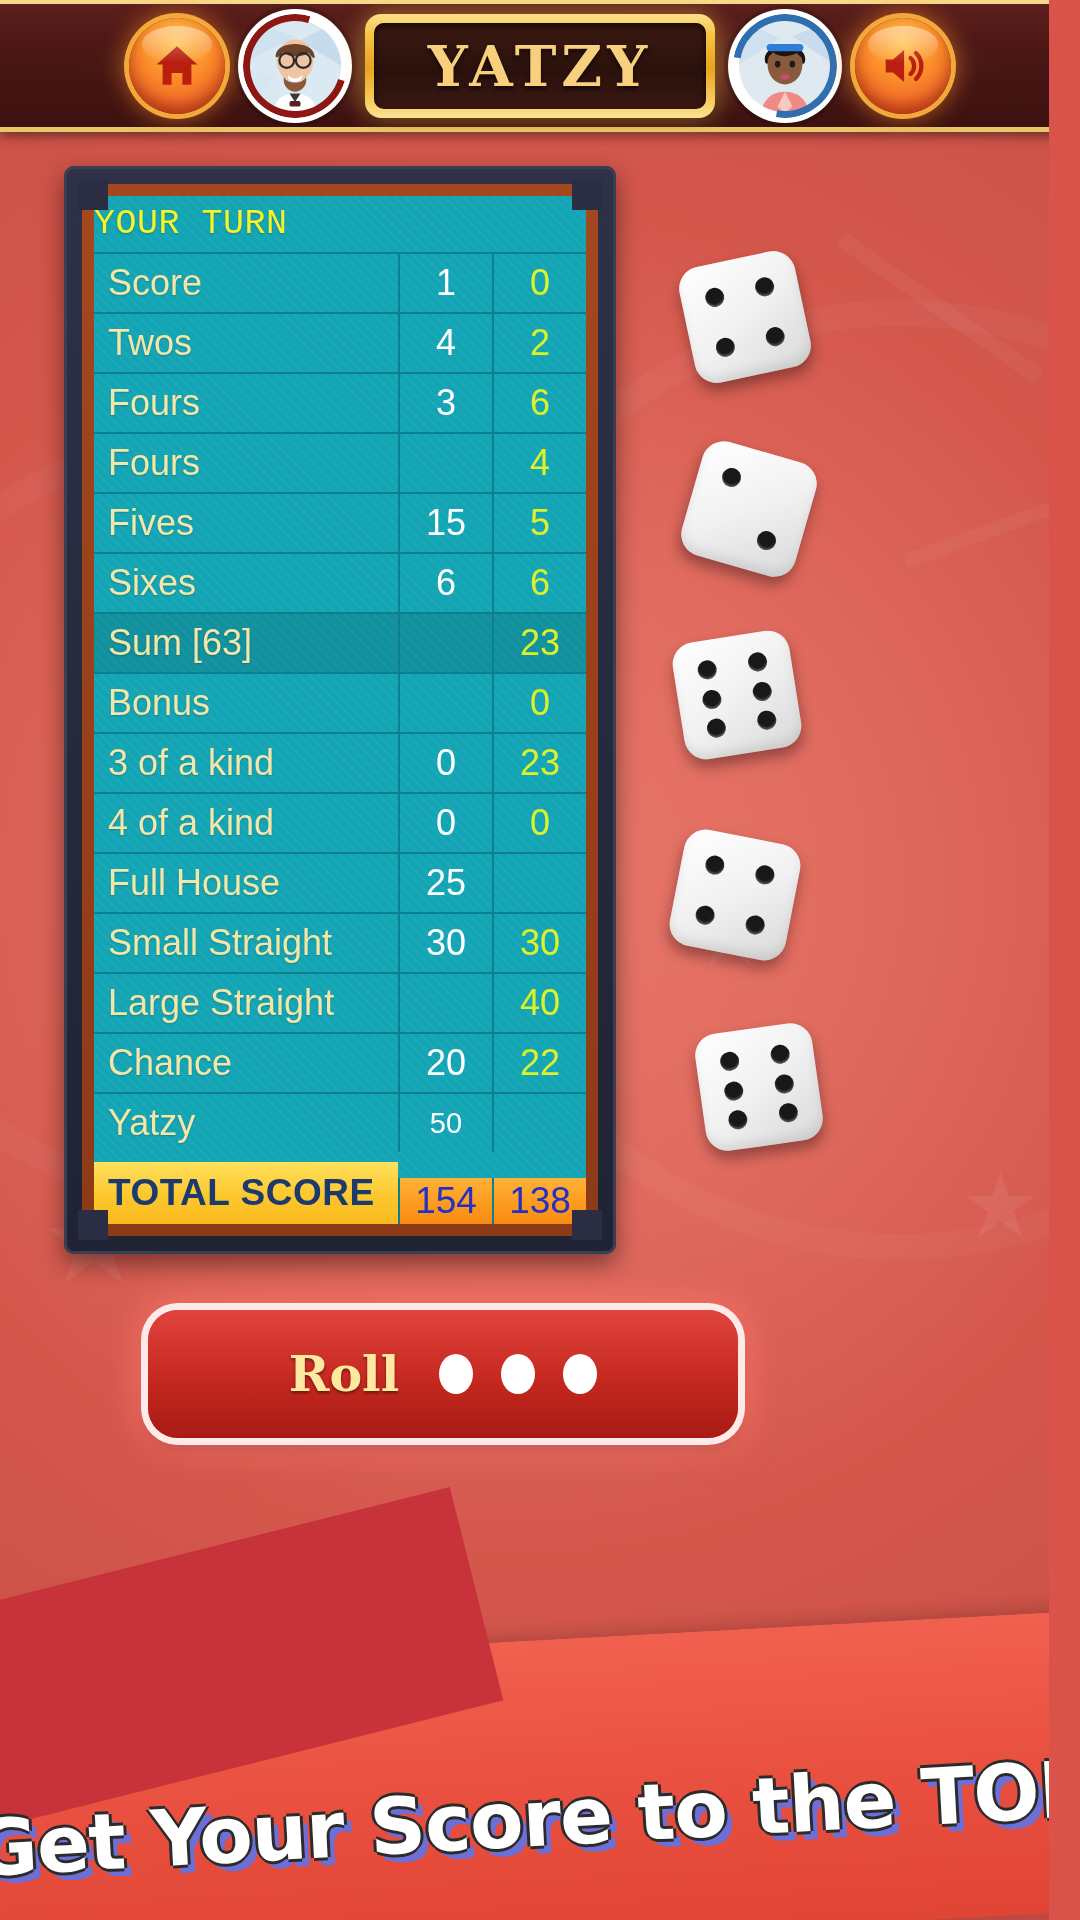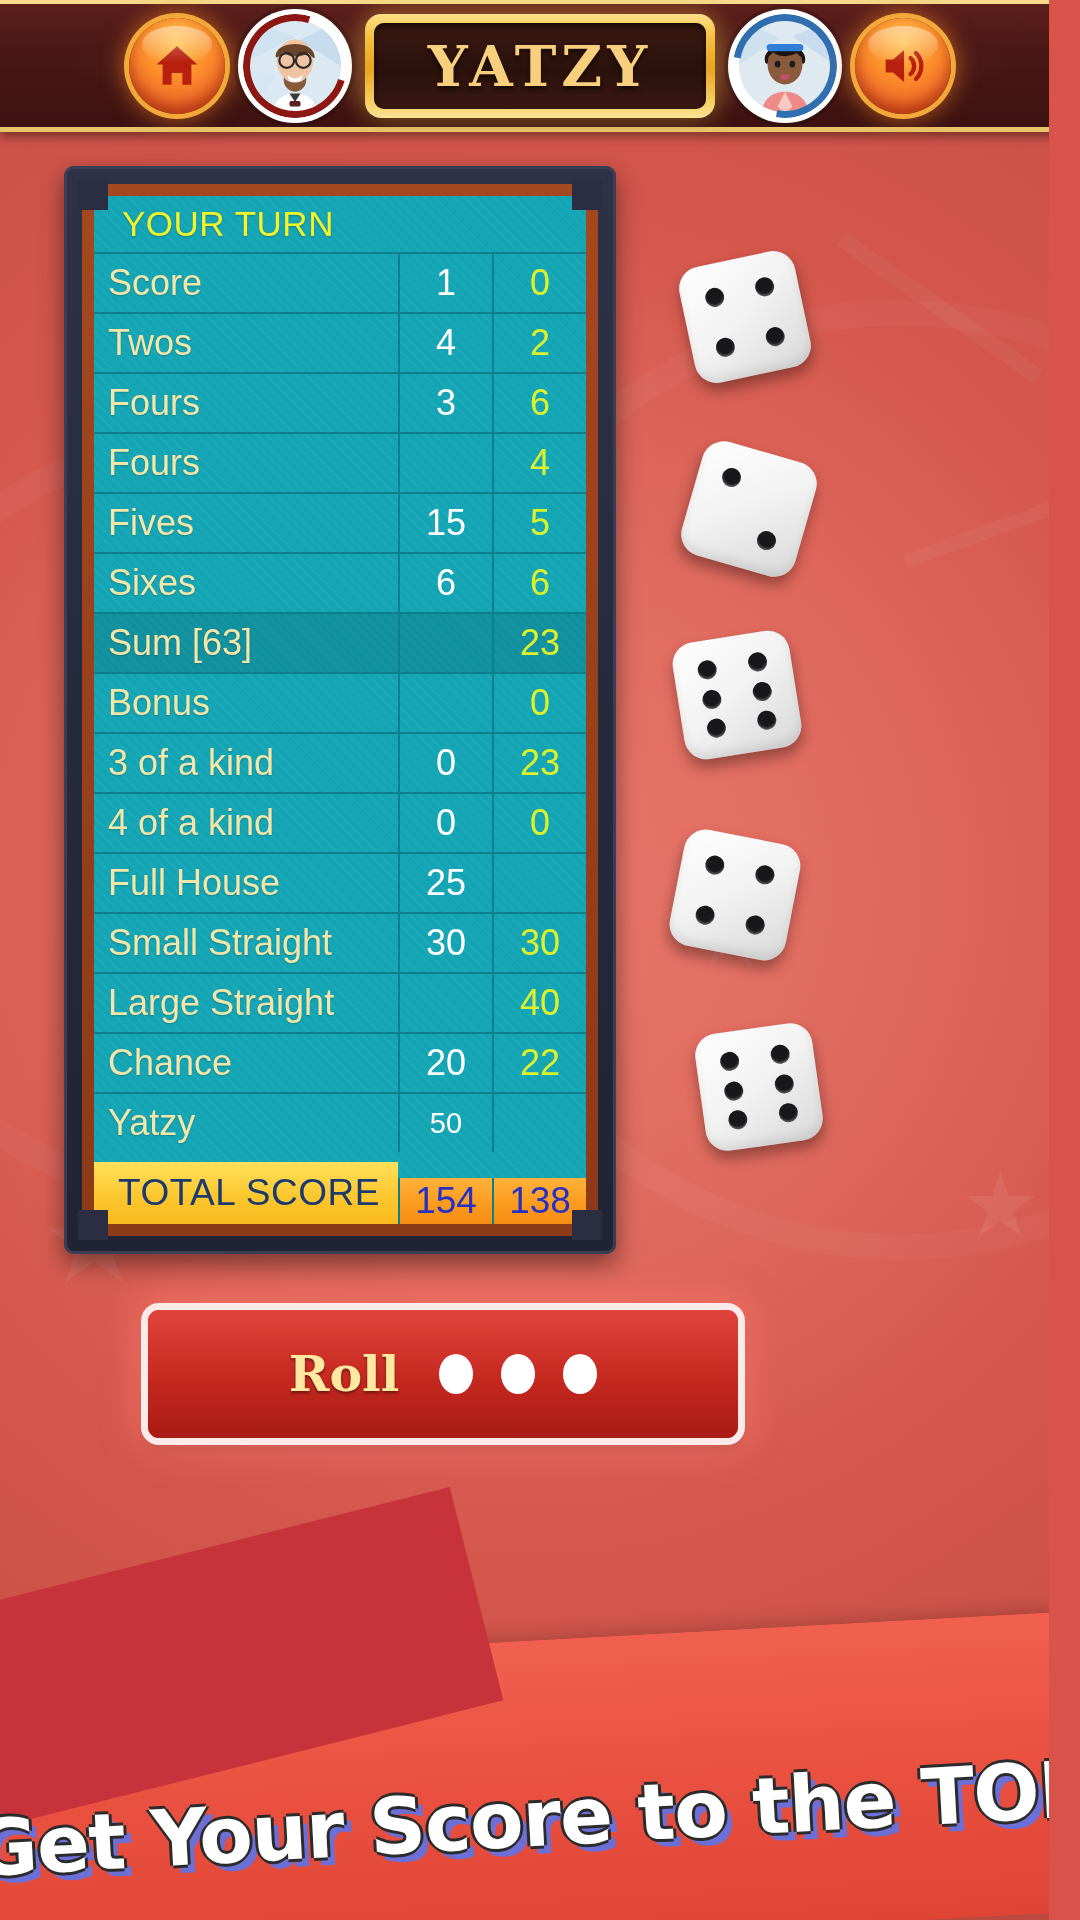--- a/index.html
+++ b/index.html
@@ -120,23 +120,24 @@
     position:absolute; left:30px; top:30px; width:492px; height:1028px;
     background:
       repeating-linear-gradient(45deg, rgba(255,255,255,.035) 0 2px, rgba(0,0,0,0) 2px 7px),
       #14a5b5;
     overflow:hidden;
     z-index:4;
   }
 
   .turn-head {
     height:56px; display:flex; align-items:center;
-    padding-left:28px;
+    padding-left:0;
     color:#f3f52a; font-size:35px; letter-spacing:.5px;
     text-shadow:0 1px 2px rgba(0,0,0,.25);
+    font-family:Liberation Mono, monospace;
   }
 
   .rows { position:relative; }
   .row {
     display:flex; align-items:center; height:60px;
     border-top:2px solid #0e7f8d;
   }
   .row.dark {
     background:
       repeating-linear-gradient(45deg, rgba(255,255,255,.03) 0 2px, rgba(0,0,0,0) 2px 7px),
@@ -154,23 +155,23 @@
   }
   .cell.mid { color:#ffffff; }
   .cell.right { color:#ddf228; }
   .cell.small { font-size:29px; }
 
   .total-row {
     position:absolute; left:30px; bottom:30px; width:492px; height:62px;
     display:flex; align-items:stretch; z-index:5;
   }
   .total-label {
-    flex:1; display:flex; align-items:center; padding-left:24px;
+    flex:1; display:flex; align-items:center; padding-left:14px;
     background:linear-gradient(180deg,#ffe15c 0%,#fcc72e 55%,#f9ba1d 100%);
-    color:#1d3a6e; font-size:37px; letter-spacing:.5px;
+    color:#1d3a6e; font-size:37px; letter-spacing:.5px;font-weight:bold;
   }
   .total-cell {
     width:94px; display:flex; align-items:center; justify-content:center;
     background:linear-gradient(180deg,#ffb13a 0%,#fb9a1c 60%,#f68c12 100%);
     color:#2730c4; font-size:37px;
     border-left:2px solid #0e7f8d;
     margin-top:16px;
   }
 
   
@@ -181,21 +182,21 @@
   }
   .pip {
     position:absolute; width:19px; height:19px; border-radius:50%;
     background:#18181a;
     box-shadow:inset 0 -2px 2px rgba(255,255,255,.25);
   }
 
   
   .roll-btn {
     position:absolute; left:148px; top:1310px; width:590px; height:128px;
-    border-radius:11px;
+    border-radius:30px;
     background:linear-gradient(180deg,#e0443c 0%,#c4281f 55%,#a81b14 100%);
     box-shadow:0 0 0 7px #ffeaea, 0 0 34px 10px rgba(255,120,110,.75), 0 8px 16px rgba(0,0,0,.35);
     display:flex; align-items:center; justify-content:center; gap:40px;
   }
   .roll-label {
     font-family:"DejaVu Serif", serif; font-weight:bold;
     font-size:49px; color:#ffe9a0; text-shadow:0 2px 3px rgba(0,0,0,.45);
   }
   .roll-dots { display:flex; gap:28px; }
   .roll-dot { width:34px; height:40px; border-radius:50%; background:#fff; }

